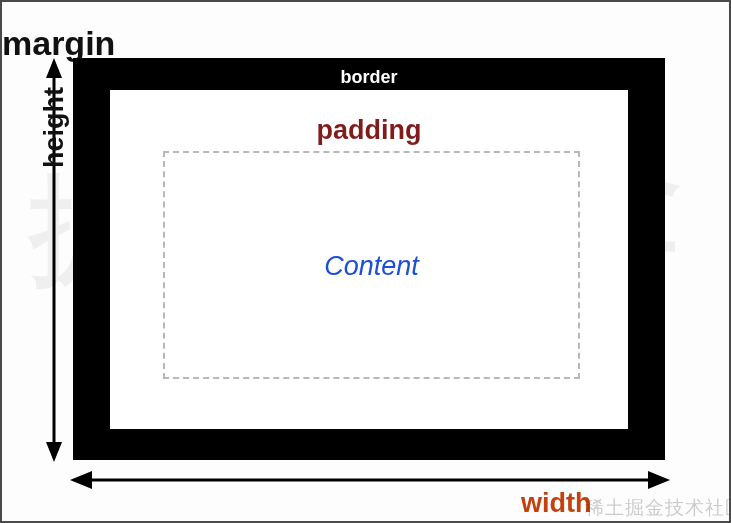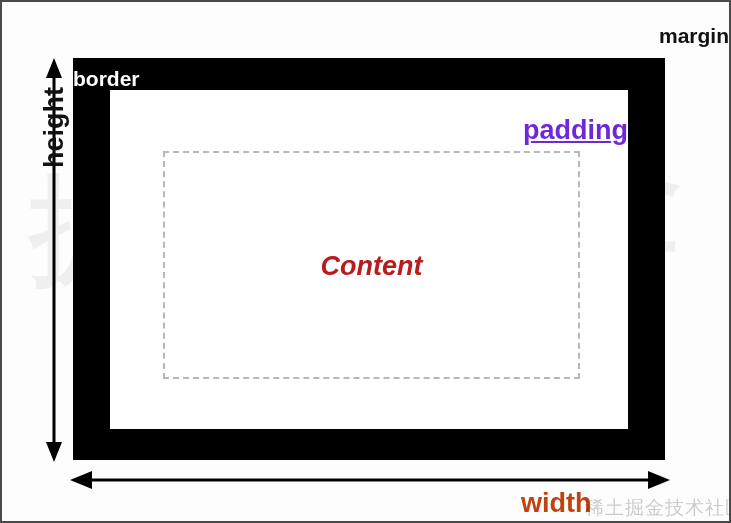--- a/index.html
+++ b/index.html
@@ -80,50 +80,50 @@
   .label {
     position: absolute;
     font-weight: 700;
     font-family: "Liberation Sans", sans-serif;
     white-space: nowrap;
     user-select: none;
   }
   .lbl-margin {
     left: 0; right: 0;
     top: 22px;
-    text-align: right;
-    font-size: 21px;
+    text-align: left;
+    font-size: 34px;
     color: #111111;
     letter-spacing: 0px;
   }
   .lbl-border {
     left: 71px;
     width: 592px;
     top: 65px;
-    font-size: 21px;
+    text-align: center;
+    font-size: 18px;
     color: #ffffff;
   }
   .lbl-padding {
     left: 108px;
     width: 518px;
     top: 113px;
-    text-align: right;
+    text-align: center;
     font-size: 27px;
-    color: #6d28d9;
-    text-decoration: underline;
+    color: #7f1d1d;
   }
   .lbl-content {
     left: 161px;
     width: 417px;
     top: 249px;
     text-align: center;
     font-size: 27px;
     font-style: italic;
-    font-weight: 700;
-    color: #b91c1c;
+    font-weight: 400;
+    color: #1d4ed8;
   }
   .lbl-height {
     left: -8px;
     top: 110px;
     width: 120px;
     text-align: center;
     font-size: 27px;
     color: #111111;
     transform: rotate(-90deg);
     transform-origin: center center;

